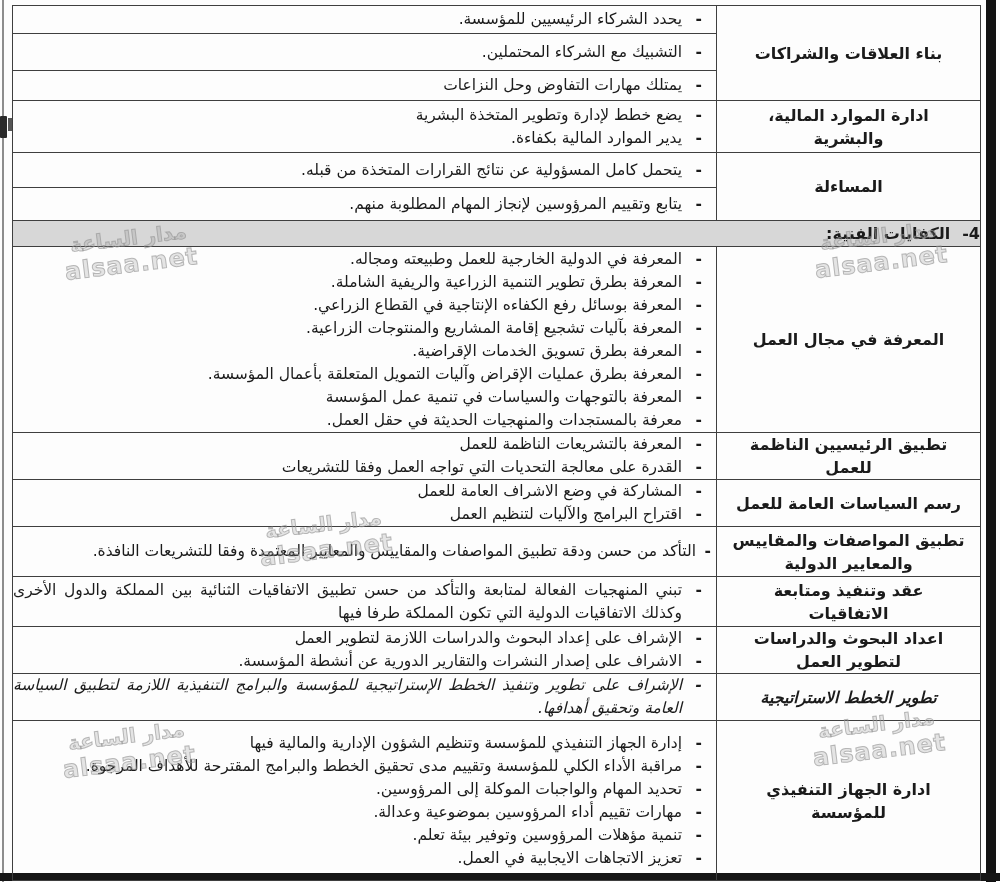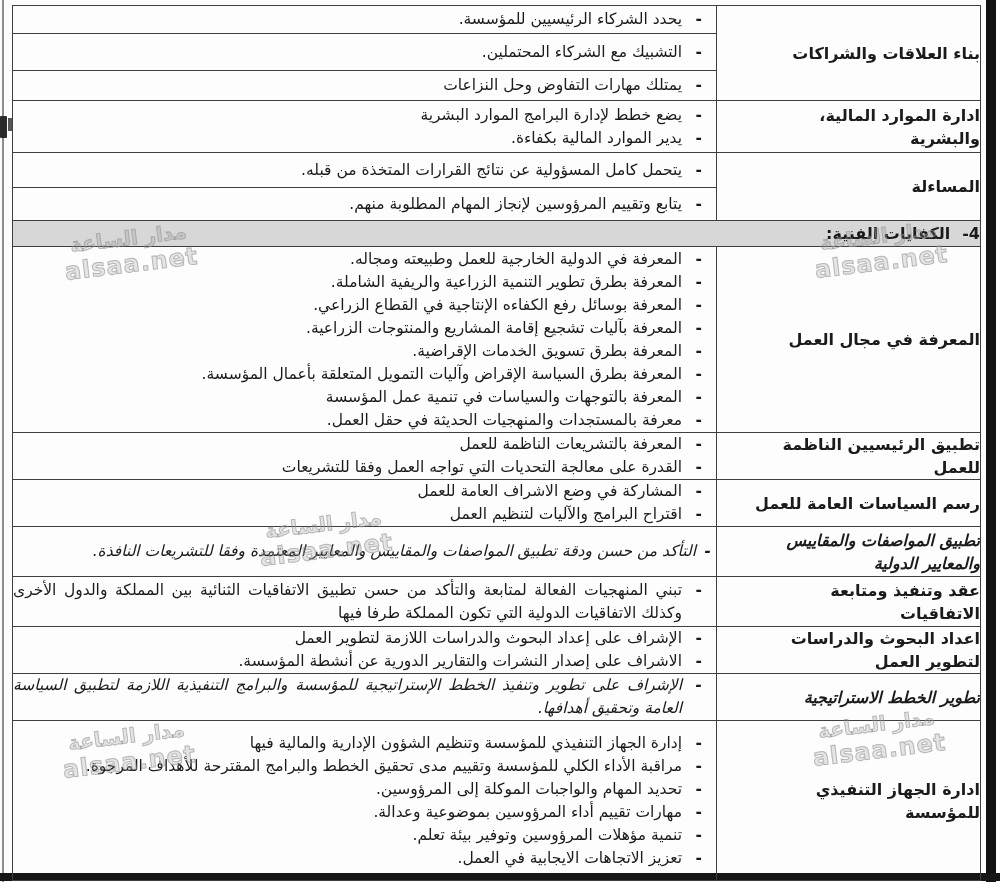--- a/index.html
+++ b/index.html
@@ -38,21 +38,21 @@
   #doc-table td{
     border:1.5px solid #3f3f3f;
     vertical-align:middle;
     padding:0;
     overflow:hidden;
   }
   td.hdr{
     width:263px;
     font-weight:bold;
     font-size:16px;
-    text-align:right;
+    text-align:center;
     padding:2px 8px 2px 4px;
     line-height:23px;
     white-space:pre-line;
     margin-left:10px;
   }
   td.items{
     text-align:justify;
     text-align-last:right;
     padding:1px 0 1px 8px;
   }
@@ -118,21 +118,21 @@
         </tr>
         <tr style="height: 30px;">
           <td class="items">
             <div class="line"><span class="dash">-</span><span>يمتلك مهارات التفاوض وحل النزاعات</span></div>
           </td>
         </tr>
         <tr style="height: 52px;">
           <td class="hdr">ادارة الموارد المالية،
 والبشرية</td>
           <td class="items">
-            <div class="line"><span class="dash">-</span><span>يضع خطط لإدارة البرامج الموارد البشرية</span></div>
+            <div class="line"><span class="dash">-</span><span>يضع خطط لإدارة وتطوير المتخذة البشرية</span></div>
             <div class="line"><span class="dash">-</span><span>يدير الموارد المالية بكفاءة.</span></div>
           </td>
         </tr>
         <tr style="height: 35px;">
           <td class="hdr" rowspan="2">المساءلة</td>
           <td class="items">
             <div class="line"><span class="dash">-</span><span>يتحمل كامل المسؤولية عن نتائج القرارات المتخذة من قبله.</span></div>
           </td>
         </tr>
         <tr style="height: 33px;">
@@ -144,41 +144,41 @@
           <td colspan="2"><span class="band-num">4-</span><span>الكفايات الفنية:</span></td>
         </tr>
         <tr style="height: 186px;">
           <td class="hdr">المعرفة في مجال العمل</td>
           <td class="items">
             <div class="line"><span class="dash">-</span><span>المعرفة في الدولية الخارجية للعمل وطبيعته ومجاله.</span></div>
             <div class="line"><span class="dash">-</span><span>المعرفة بطرق تطوير التنمية الزراعية والريفية الشاملة.</span></div>
             <div class="line"><span class="dash">-</span><span>المعرفة بوسائل رفع الكفاءه الإنتاجية في القطاع الزراعي.</span></div>
             <div class="line"><span class="dash">-</span><span>المعرفة بآليات تشجيع إقامة المشاريع والمنتوجات الزراعية.</span></div>
             <div class="line"><span class="dash">-</span><span>المعرفة بطرق تسويق الخدمات الإقراضية.</span></div>
-            <div class="line"><span class="dash">-</span><span>المعرفة بطرق السياسة الإقراض وآليات التمويل المتعلقة بأعمال المؤسسة.</span></div>
+            <div class="line"><span class="dash">-</span><span>المعرفة بطرق عمليات الإقراض وآليات التمويل المتعلقة بأعمال المؤسسة.</span></div>
             <div class="line"><span class="dash">-</span><span>المعرفة بالتوجهات والسياسات في تنمية عمل المؤسسة</span></div>
             <div class="line"><span class="dash">-</span><span>معرفة بالمستجدات والمنهجيات الحديثة في حقل العمل.</span></div>
           </td>
         </tr>
         <tr style="height: 46px;">
           <td class="hdr">تطبيق الرئيسيين الناظمة
 للعمل</td>
           <td class="items">
             <div class="line"><span class="dash">-</span><span>المعرفة بالتشريعات الناظمة للعمل</span></div>
             <div class="line"><span class="dash">-</span><span>القدرة على معالجة التحديات التي تواجه العمل وفقا للتشريعات</span></div>
           </td>
         </tr>
         <tr style="height: 46px;">
           <td class="hdr">رسم السياسات العامة للعمل</td>
           <td class="items">
             <div class="line"><span class="dash">-</span><span>المشاركة في وضع الاشراف العامة للعمل</span></div>
             <div class="line"><span class="dash">-</span><span>اقتراح البرامج والآليات لتنظيم العمل</span></div>
           </td>
         </tr>
-        <tr style="height: 50px; font-style: italic;">
+        <tr style="height: 50px;">
           <td class="hdr">تطبيق المواصفات والمقاييس
 والمعايير الدولية</td>
           <td class="items">
             <div class="line tight"><span class="dash">-</span><span>التأكد من حسن ودقة تطبيق المواصفات والمقاييس والمعايير المعتمدة وفقا للتشريعات النافذة.</span></div>
           </td>
         </tr>
         <tr style="height: 50px;">
           <td class="hdr">عقد وتنفيذ ومتابعة
 الاتفاقيات</td>
           <td class="items">

